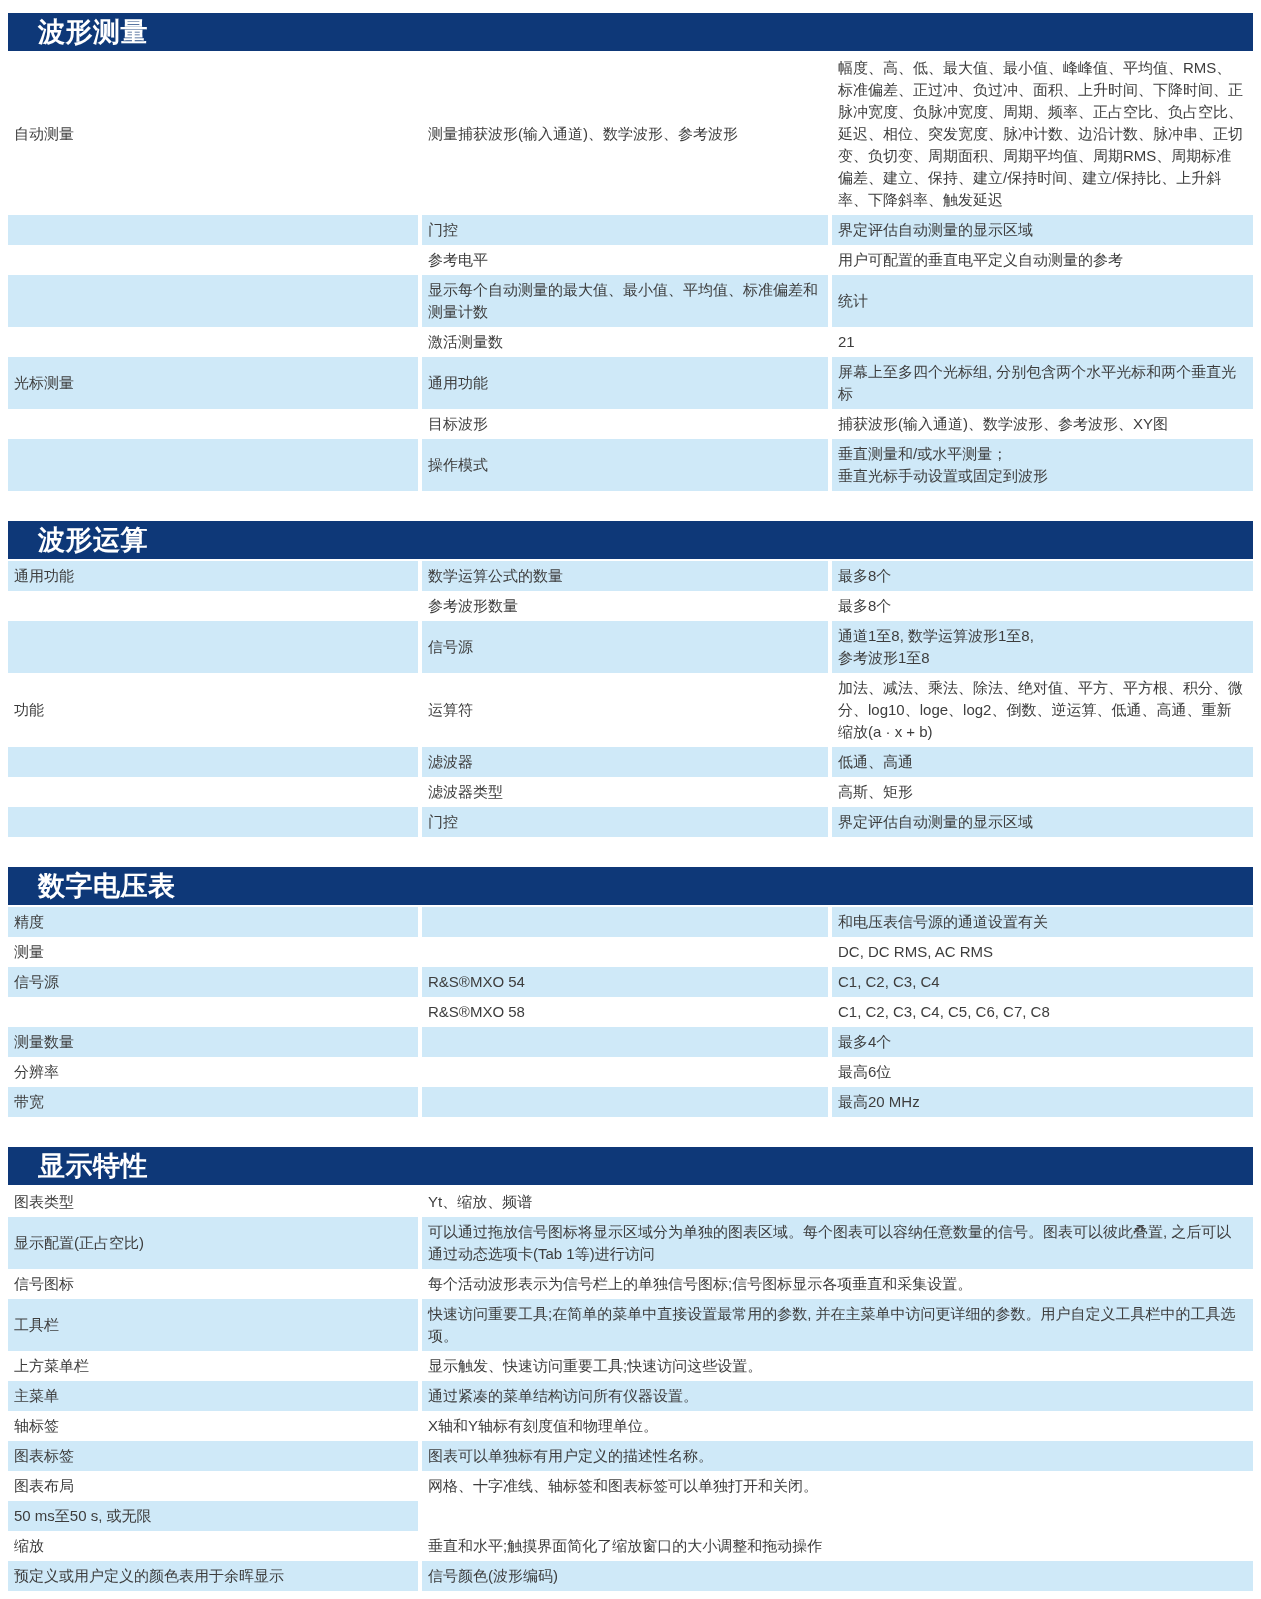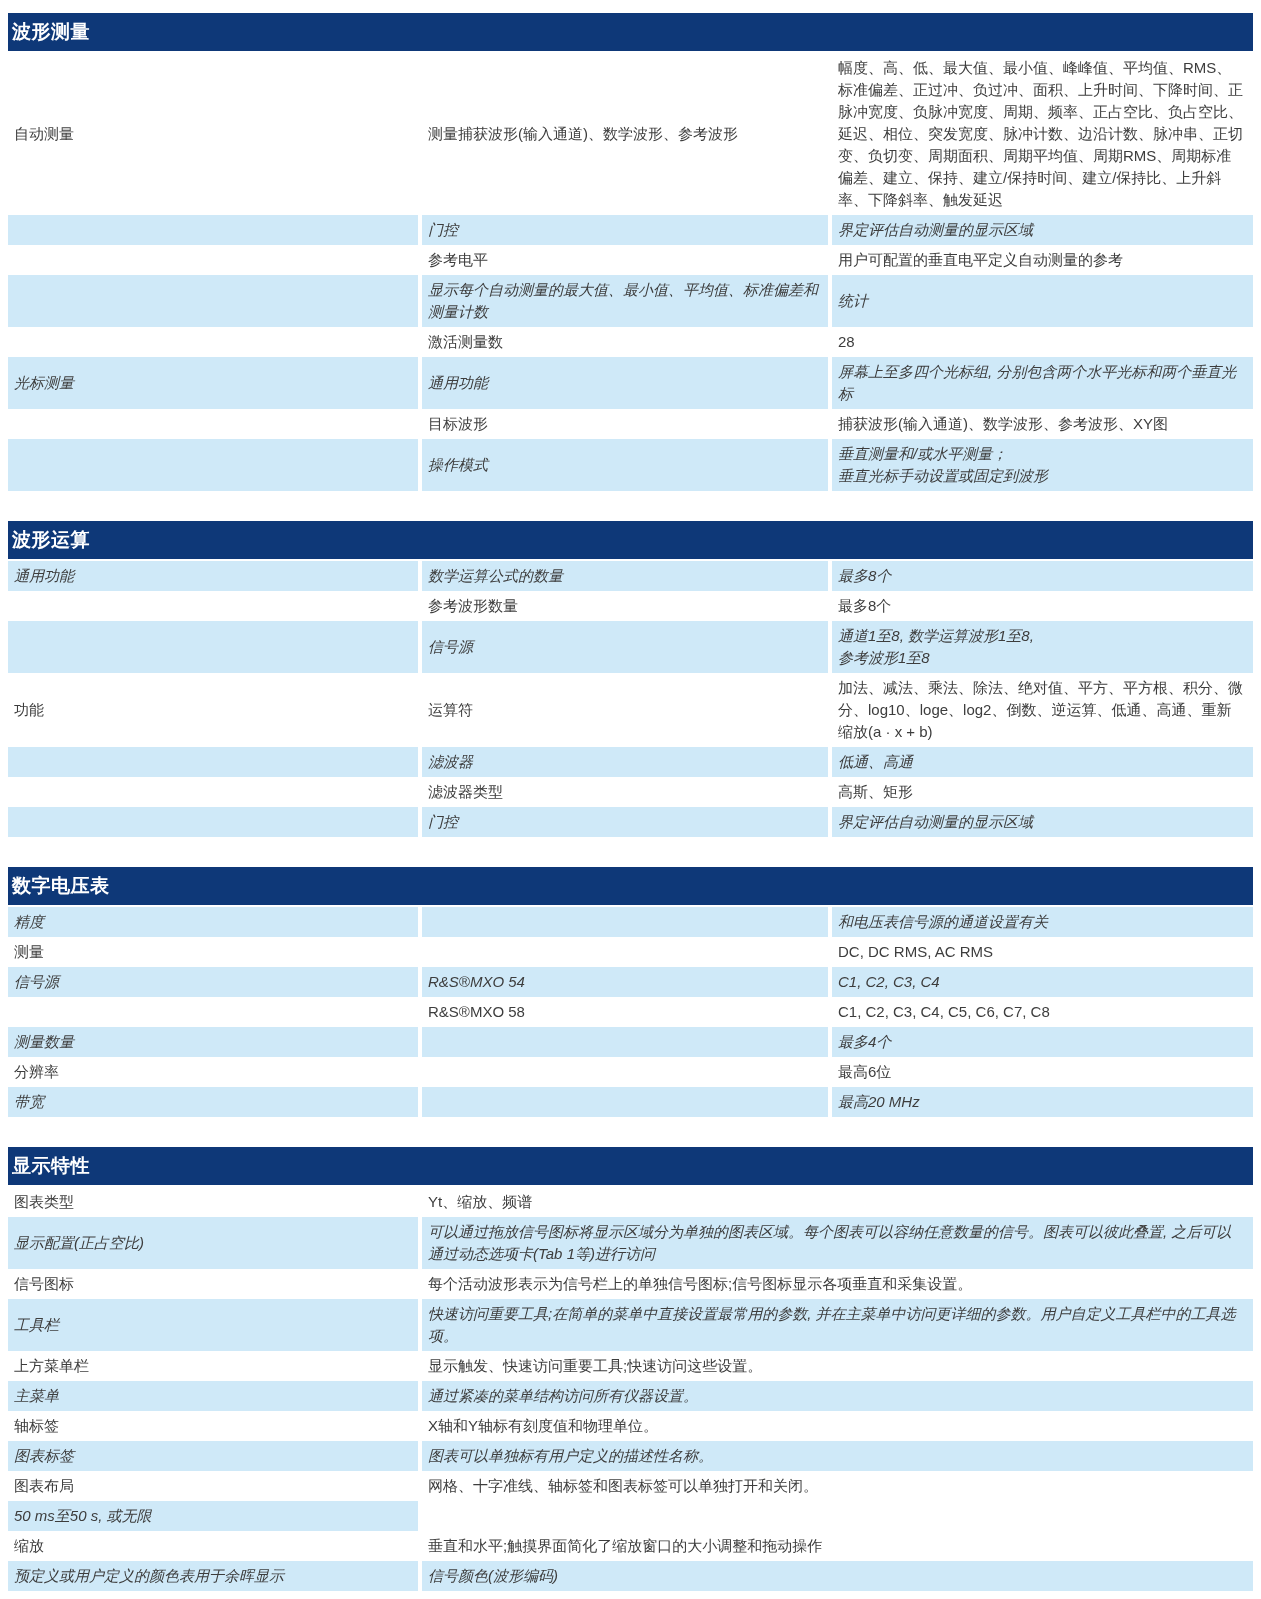--- a/index.html
+++ b/index.html
@@ -20,25 +20,25 @@
   .section {
     margin-bottom: 30px;
   }
   .section:last-child {
     margin-bottom: 10px;
   }
   .section-header {
     height: 38px;
     background: var(--header-bg, #0e3878);
     color: var(--header-text, #ffffff);
-    font-size: 19px;
+    font-size: 27px;
     font-weight: bold;
     display: flex;
     align-items: center;
-    padding-left: 4px;
+    padding-left: 30px;
     box-sizing: border-box;
     margin-bottom: 2px;
     letter-spacing: 0.5px;
   }
   .row {
     display: grid;
     column-gap: 4px;
   }
   .cols3 {
     grid-template-columns: 410px 406px 1fr;
@@ -53,21 +53,20 @@
     display: flex;
     align-items: center;
     box-sizing: border-box;
     min-height: 30px;
   }
   .cell span {
     white-space: pre-line;
   }
   .shaded .cell {
     background: var(--row-shaded-bg, #cfe9f8);
-    font-style: italic;
   }
 </style>
 </head>
 <body style="color: rgb(61, 61, 61);">
 
 <main class="doc">
     <section class="section">
       <div class="section-header">波形测量</div>
       <div class="row cols3">
         <div class="cell">
@@ -114,21 +113,21 @@
         </div>
       </div>
       <div class="row cols3">
         <div class="cell">
           <span></span>
         </div>
         <div class="cell">
           <span>激活测量数</span>
         </div>
         <div class="cell">
-          <span>28</span>
+          <span>21</span>
         </div>
       </div>
       <div class="row cols3 shaded">
         <div class="cell">
           <span>光标测量</span>
         </div>
         <div class="cell">
           <span>通用功能</span>
         </div>
         <div class="cell">

